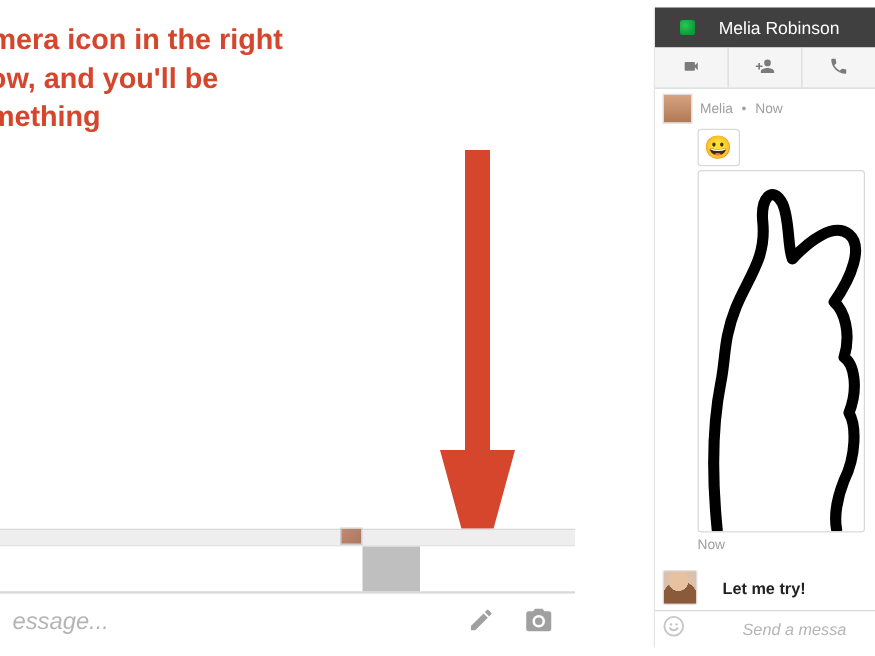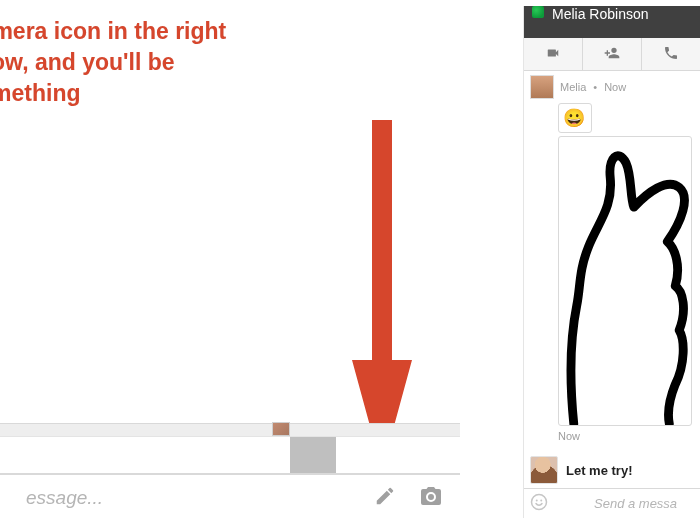--- a/index.html
+++ b/index.html
@@ -87,21 +87,21 @@
     align-items: center;
     background: #ffffff;
   }
   .left-chat .msg-input {
     flex: 1;
     border: none;
     outline: none;
     font-size: 19px;
     font-style: italic;
     color: var(--placeholder);
-    padding: 8px 26px;
+    padding: 8px 10px;
     background: transparent;
   }
   .left-chat .msg-input::placeholder { color: var(--placeholder); }
   .left-chat .tool-icons {
     display: flex;
     gap: 22px;
     padding-right: 16px;
     align-items: center;
   }
   .left-chat .tool-icons svg { fill: #a0a0a0; }
@@ -116,22 +116,23 @@
     border-left: 1px solid #e5e5e5;
     display: flex;
     flex-direction: column;
     background: #fff;
   }
   .chat-hdr {
     height: 32px;
     background: var(--hdr-dark);
     color: #fff;
     display: flex;
-    gap: 8px;
-    padding: 0 8px;
+    align-items: center;
+    gap: 19px;
+    padding: 0 20px;
     font-size: 14px;
     white-space: nowrap;
     overflow: hidden;
   }
   .presence {
     width: 12px; height: 12px;
     background: radial-gradient(circle at 35% 35%, #28c956 0%, var(--presence-green) 70%);
     border-radius: 2px;
     flex: none;
   }
@@ -198,21 +199,21 @@
 
   .ts-under-bubble {
     font-size: 11px;
     color: var(--timestamp);
     margin: 4px 0 6px 28px;
   }
 
   .reply-row {
     display: flex;
     align-items: center;
-    gap: 8px;
+    gap: 20px;
     padding: 2px 6px 4px 6px;
   }
   .reply-row .avatar {
     width: 28px; height: 28px;
     border-radius: 2px;
     background:
       radial-gradient(circle at 45% 30%, #e7c2a0 0 34%, transparent 35%),
       radial-gradient(circle at 50% 85%, #8b5a3a 0 55%, transparent 56%),
       #dcc0ae;
     border: 1px solid #e3e3e3;

